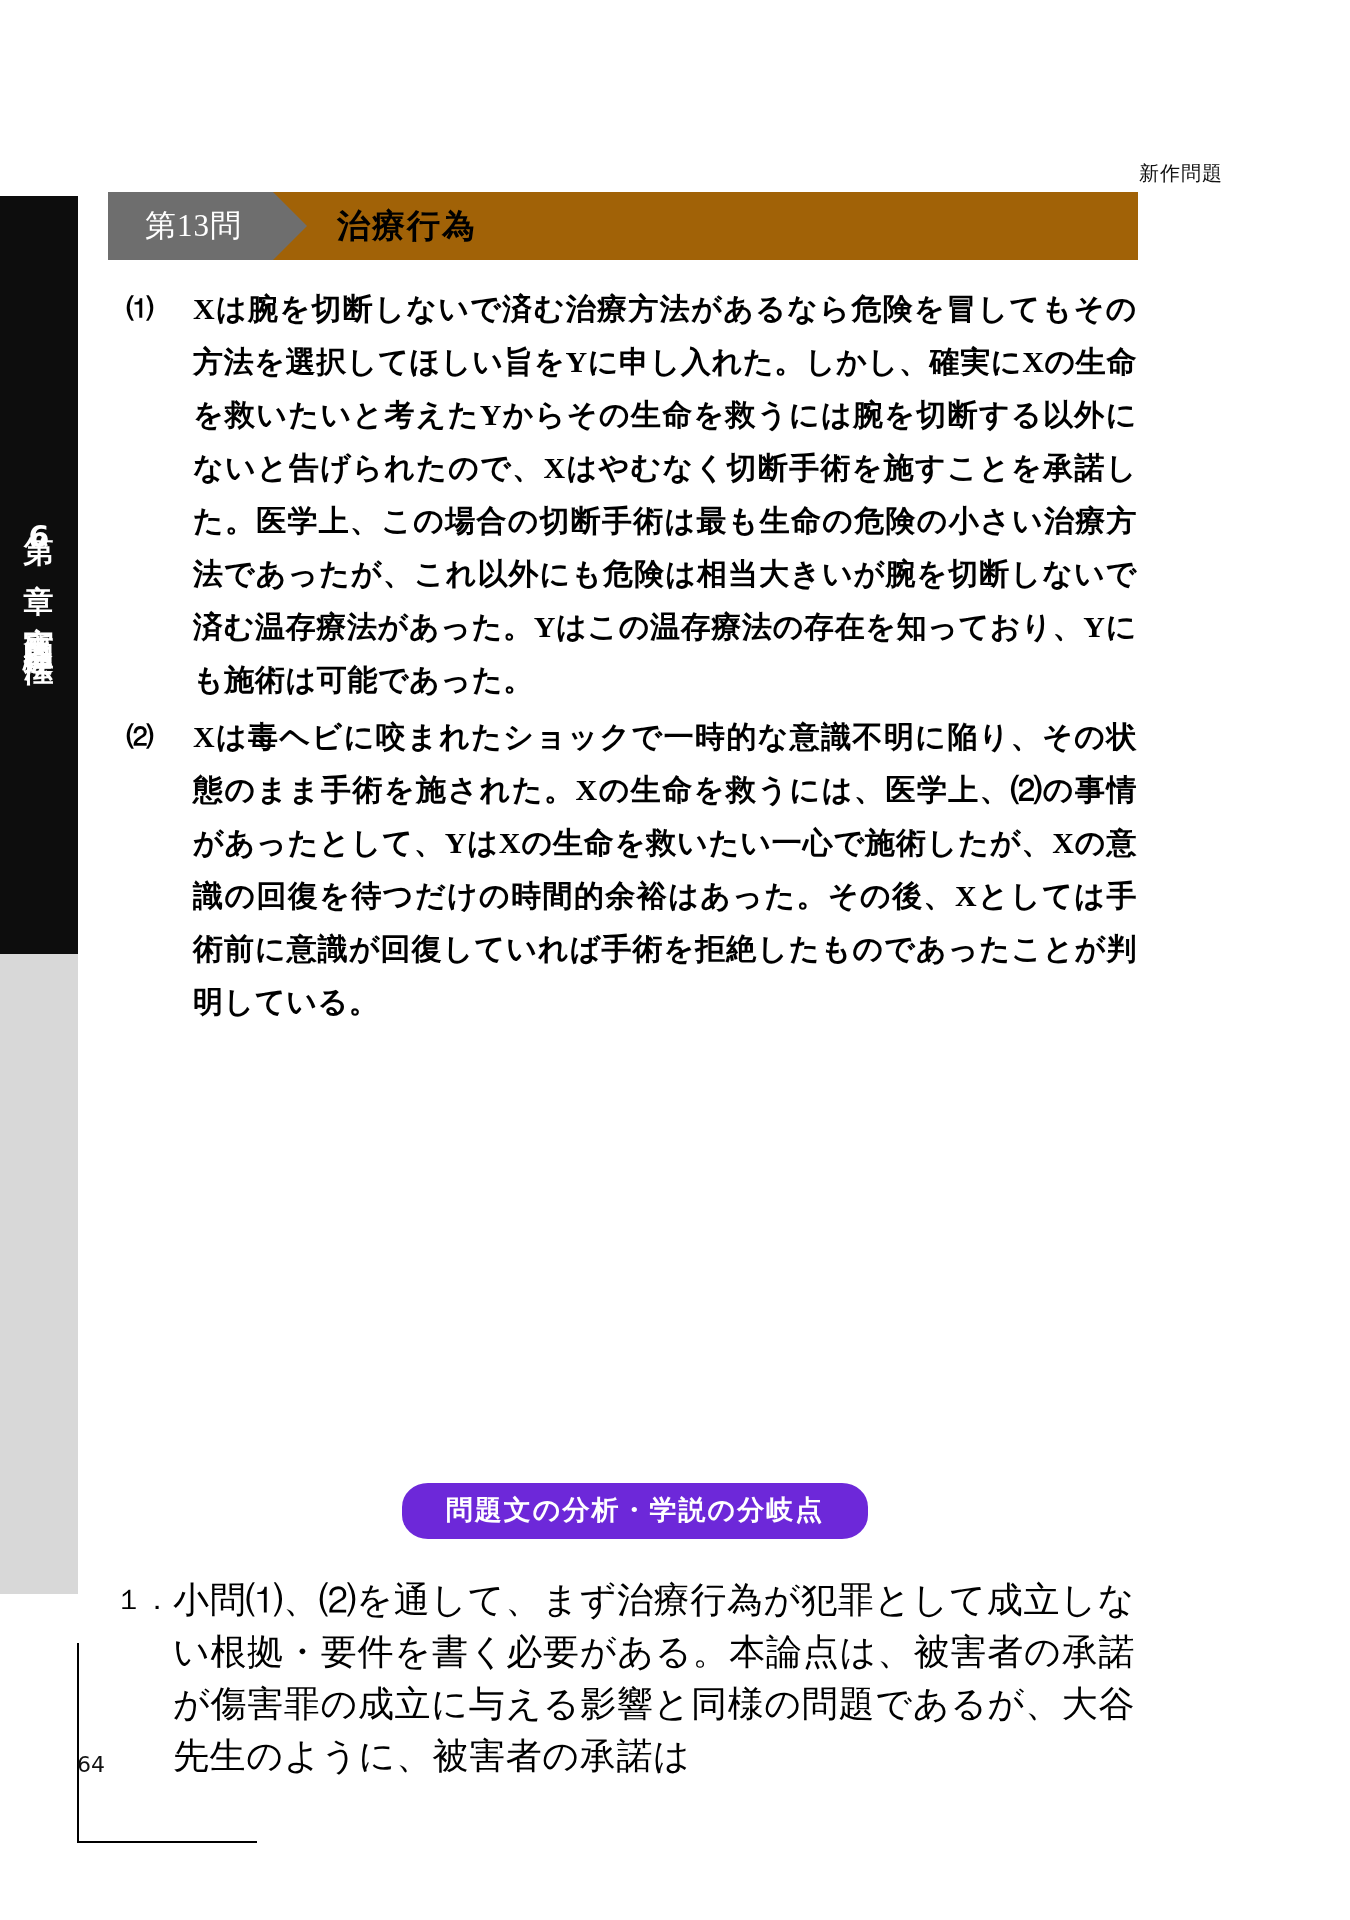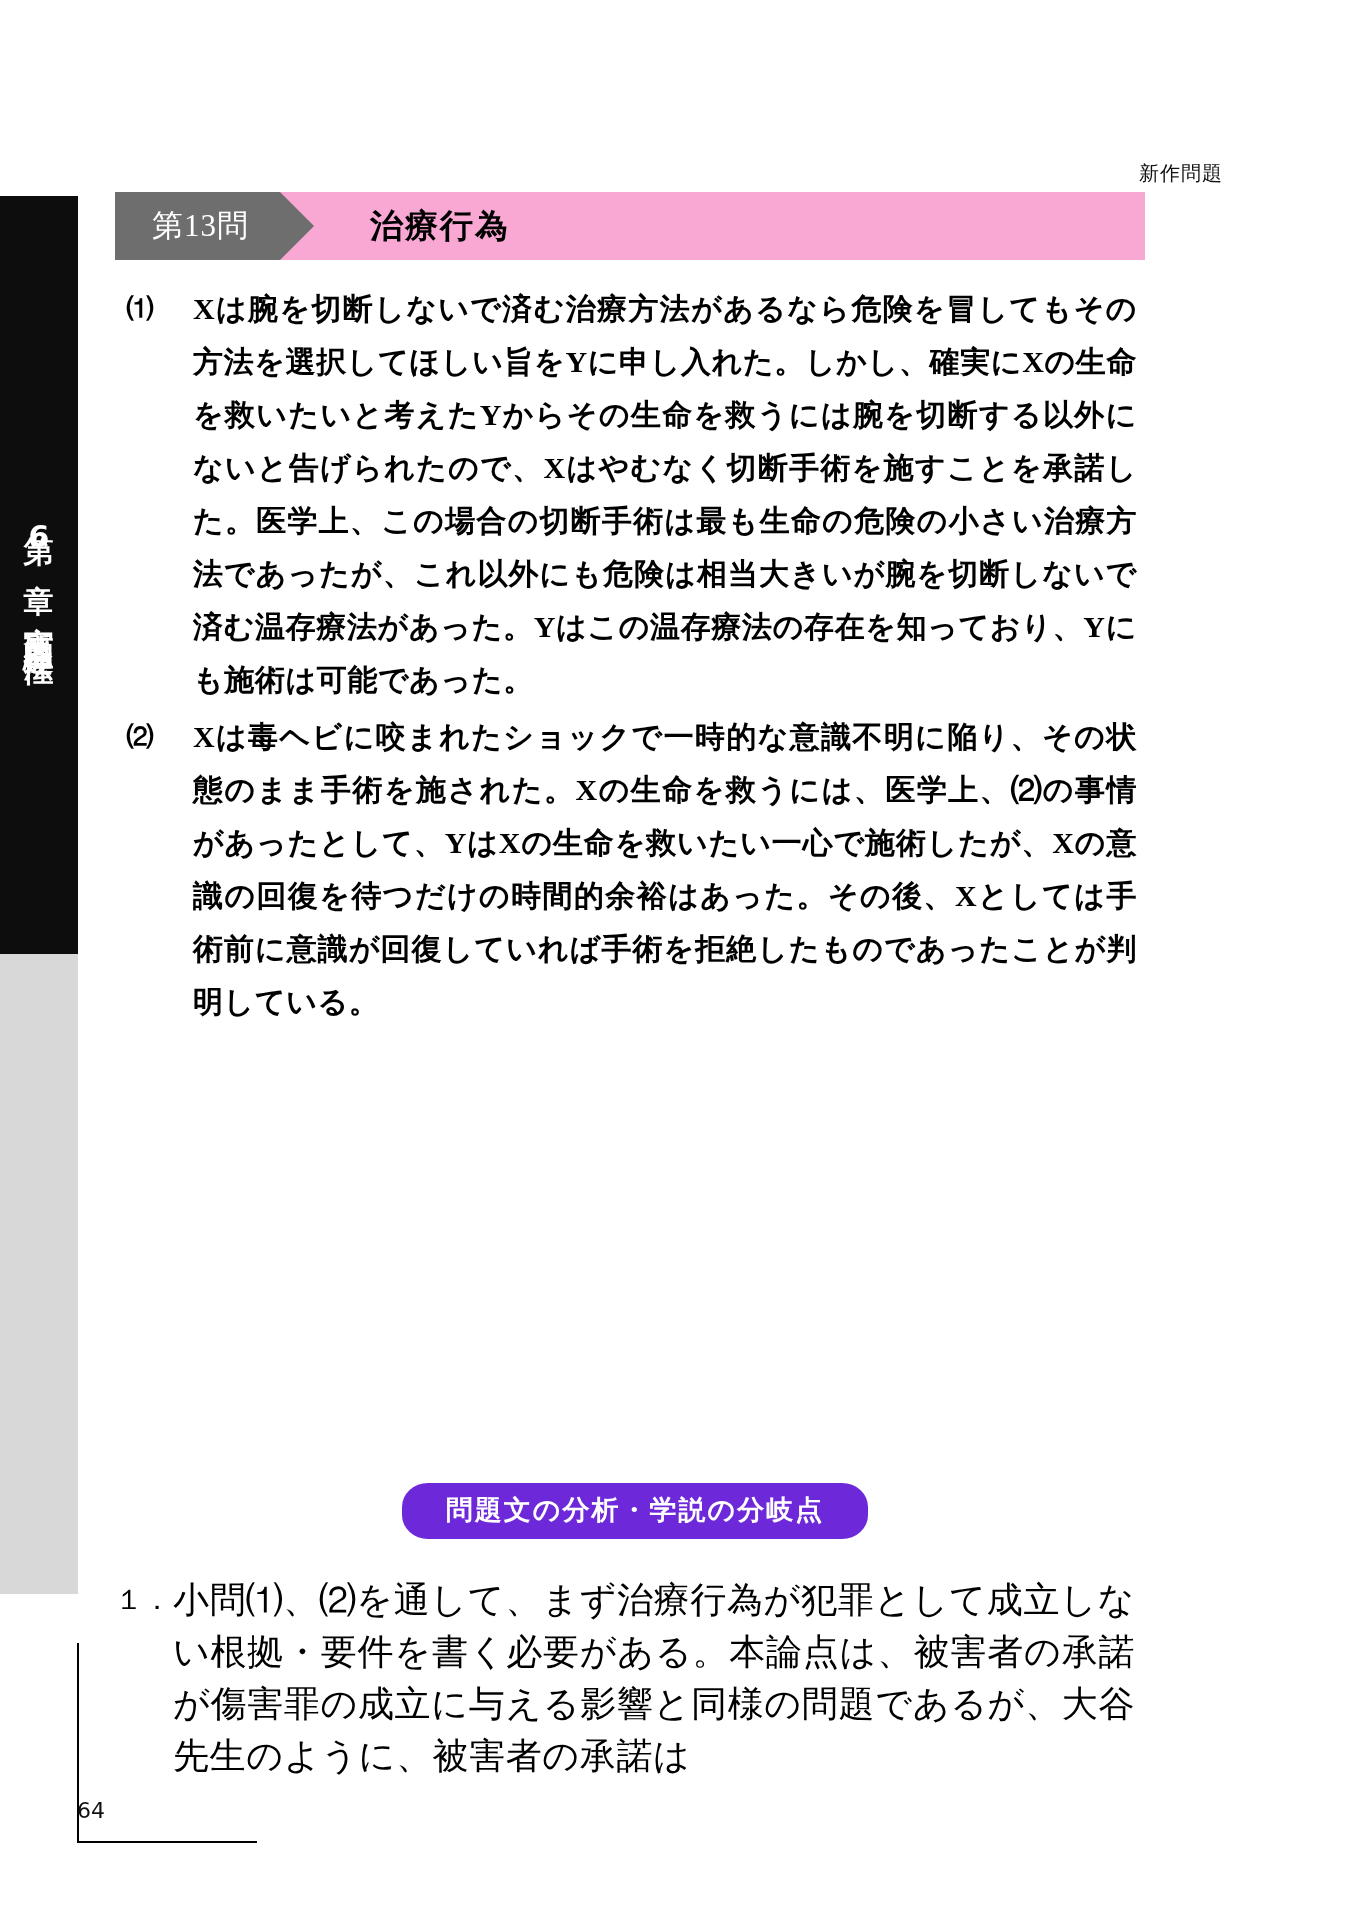--- a/index.html
+++ b/index.html
@@ -61,25 +61,25 @@
     top: 160px;
     font-family: "DejaVu Sans", "Liberation Sans", sans-serif;
     font-size: 20px;
     color: #111;
     letter-spacing: 1px;
   }
 
   
   .titlebar {
     position: absolute;
-    left: 20px;
+    left: 13px;
     top: 192px;
     width: 1030px;
     height: 68px;
-    background: #f9a8d4;
+    background: #a16207;
     display: flex;
     align-items: center;
   }
   .titlebar-num {
     position: relative;
     background: #6e6e6e;
     color: #ffffff;
     height: 68px;
     min-width: 165px;
     display: flex;
@@ -96,21 +96,21 @@
     position: absolute;
     right: -34px;
     top: 0;
     width: 0;
     height: 0;
     border-top: 34px solid transparent;
     border-bottom: 34px solid transparent;
     border-left: 34px solid #6e6e6e;
   }
   .titlebar-title {
-    margin-left: 90px;
+    margin-left: 64px;
     font-family: "DejaVu Sans", "Liberation Sans", sans-serif;
     font-weight: bold;
     font-size: 33px;
     color: #000;
     letter-spacing: 2px;
   }
 
   
   .body {
     position: absolute;
@@ -203,21 +203,21 @@
     position: absolute;
     left: -18px;
     top: 1841px;
     width: 180px;
     height: 2px;
     background: #000;
   }
   .folio {
     position: absolute;
     left: -18px;
-    top: 1798px;
+    top: 1752px;
     font-family: "DejaVu Sans", "Liberation Sans", sans-serif;
     font-size: 22px;
     color: #111;
   }
 </style>
 </head>
 <body>
 
 <div class="side-tab">
   <div class="side-tab-text">第6章　実質的違法性</div>

